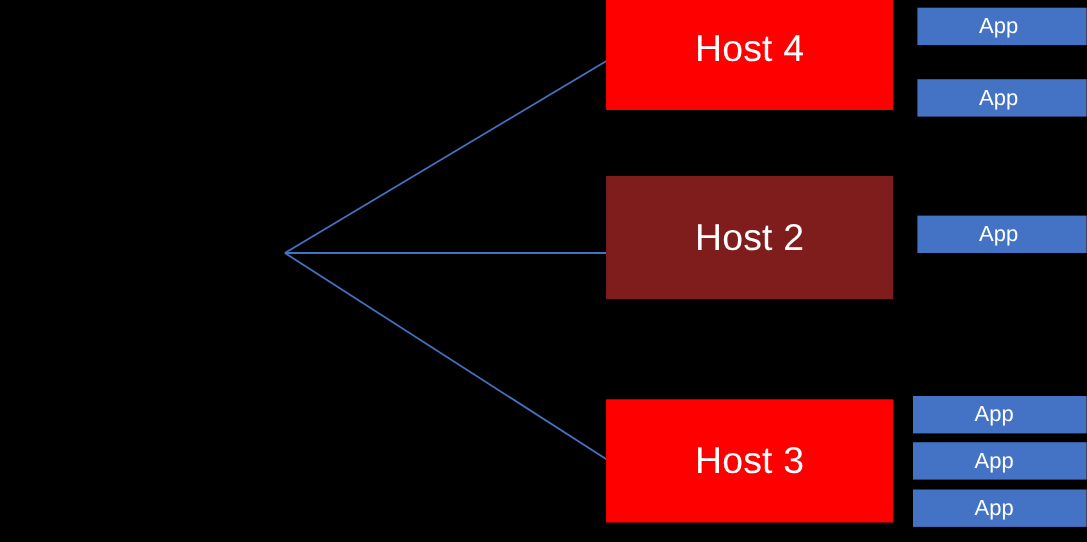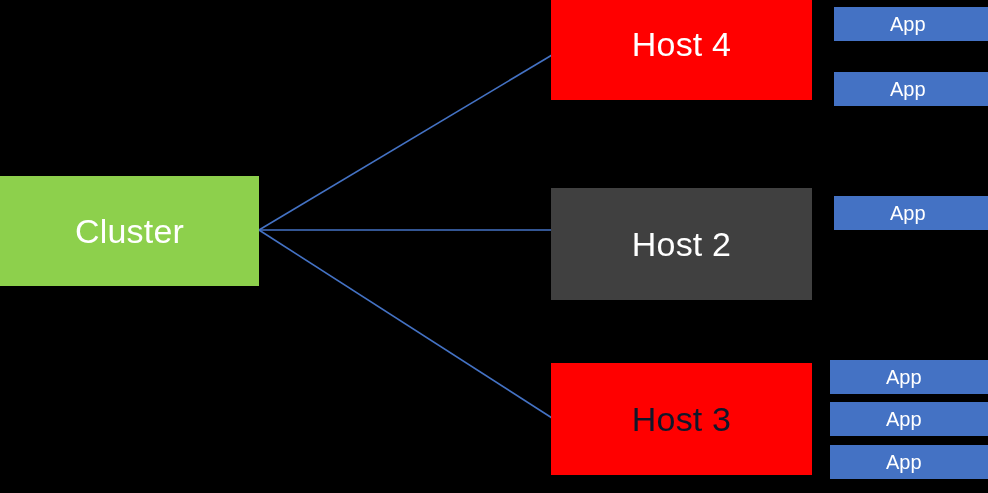--- a/index.html
+++ b/index.html
@@ -53,33 +53,30 @@
 <body>
 
 <div id="canvas" style="background: rgb(0, 0, 0);">
 
   <svg id="edge-layer" viewBox="0 0 988 493" preserveAspectRatio="none">
       <line x1="259" y1="230" x2="552" y2="55" stroke="#4472C4" stroke-width="1.6"></line>
       <line x1="259" y1="230" x2="551" y2="230" stroke="#4472C4" stroke-width="1.6"></line>
       <line x1="259" y1="230" x2="552" y2="418" stroke="#4472C4" stroke-width="1.6"></line>
     </svg>
 
-  <div class="node cluster-node" style="left: 0px; top: 176px; width: 259px; height: 110px; background: rgb(141, 208, 76); color: rgb(255, 255, 255);">
-    <span>Cluster</span>
-  </div>
 
   <div class="node host-node" style="left: 551px; top: -12px; width: 261px; height: 112px; background: rgb(255, 0, 0); color: rgb(255, 255, 255);">
     <span>Host 4</span>
   </div>
 
-  <div class="node host-node" style="left: 551px; top: 188px; width: 261px; height: 112px; background: #404040; color: rgb(255, 255, 255);">
+  <div class="node host-node" style="left: 551px; top: 160px; width: 261px; height: 112px; background: #7f1d1d; color: rgb(255, 255, 255);">
     <span>Host 2</span>
   </div>
 
-  <div class="node host-node" style="left: 551px; top: 363px; width: 261px; height: 112px; background: rgb(255, 0, 0); color: #0f172a;">
+  <div class="node host-node" style="left: 551px; top: 363px; width: 261px; height: 112px; background: rgb(255, 0, 0); color: #ffffff;">
     <span>Host 3</span>
   </div>
 
   <div class="node app-node" style="left: 834px; top: 7px; width: 168px; height: 34px; background: rgb(68, 114, 196); color: rgb(255, 255, 255);">
     <span>App</span>
   </div>
 
   <div class="node app-node" style="left: 834px; top: 72px; width: 168px; height: 34px; background: rgb(68, 114, 196); color: rgb(255, 255, 255);">
     <span>App</span>
   </div>

